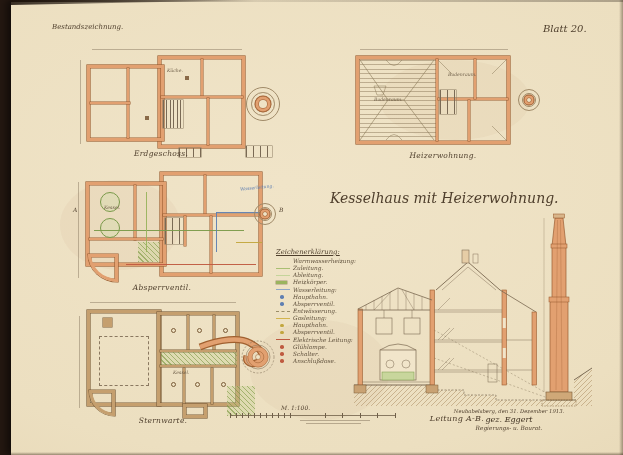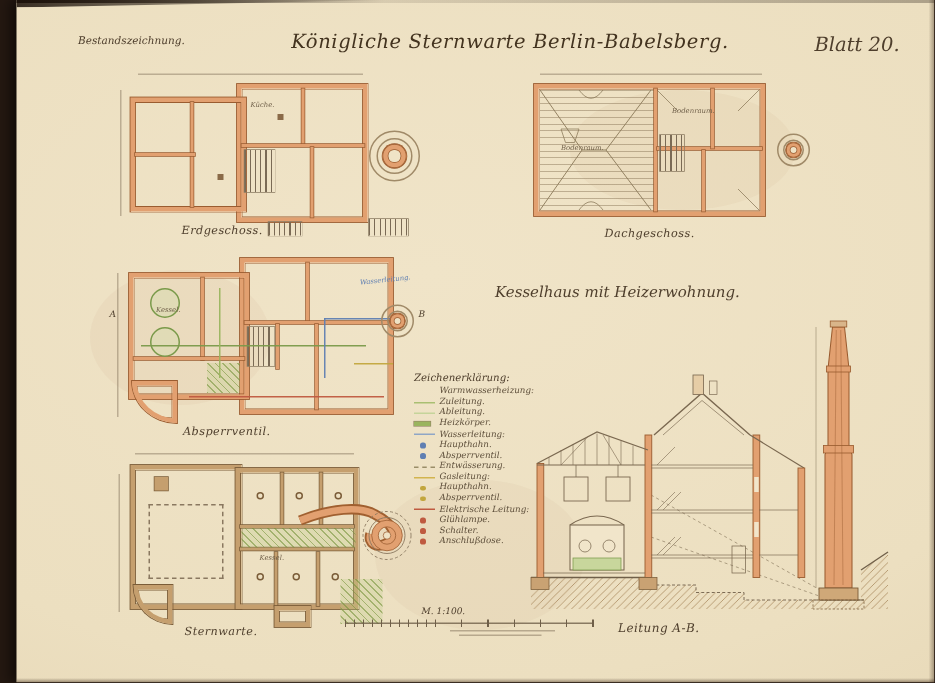--- a/index.html
+++ b/index.html
@@ -7,21 +7,21 @@
   #stage{position:relative;width:623px;height:455px;background:#241811;overflow:hidden}
   .sheet{position:absolute;left:11px;top:0;width:612px;height:455px;
     background:radial-gradient(130% 110% at 45% 40%,#f0e4c8 0%,#ecdfc0 55%,#e2d1ad 100%);
     box-shadow:-4px 0 8px rgba(0,0,0,.55)}
   .blot{position:absolute;border-radius:50%;pointer-events:none}
   .edge-top{position:absolute;left:11px;top:0;width:612px;height:2px;background:linear-gradient(to right,rgba(25,15,8,.9),rgba(25,15,8,.1) 40%,rgba(25,15,8,.3))}
   .sliver{position:absolute;left:11px;top:0;width:250px;height:5px;background:linear-gradient(to right,rgba(25,15,8,.85),transparent);clip-path:polygon(0 0,100% 0,55% 45%,0 100%)}
   .edge-right{position:absolute;right:0;top:0;width:4px;height:455px;background:linear-gradient(to left,rgba(50,32,18,.4),transparent)}
   .edge-bottom{position:absolute;left:11px;bottom:0;width:612px;height:3px;background:linear-gradient(to top,rgba(50,32,18,.45),transparent)}
   .scriptlbl{position:absolute;font-family:"DejaVu Serif",serif;font-style:italic;color:#4e3e2c;white-space:nowrap}
-  .caption{text-align:left;font-size:7.5px;letter-spacing:.3px}
+  .caption{text-align:center;font-size:7.5px;letter-spacing:.3px}
   .plan{position:absolute}
   .wall{position:absolute;border:3px solid #e2a070;box-shadow:0 0 0 .6px #9a5c30,inset 0 0 0 .6px #9a5c30}
   .pwall{position:absolute;background:#e2a070;box-shadow:0 0 0 .5px #9a5c30}
   .fwall{position:absolute;border:3.5px solid #c59f6e;box-shadow:0 0 0 .6px #7a5c38,inset 0 0 0 .6px #7a5c38}
   .fpart{position:absolute;background:#c59f6e;box-shadow:0 0 0 .5px #7a5c38}
   .stair{position:absolute;background:repeating-linear-gradient(90deg,#7a6a55 0 .7px,transparent .7px 3.5px);box-shadow:0 0 0 .5px #8a7a60}
   .boards{position:absolute;background:repeating-linear-gradient(180deg,rgba(140,120,90,.5) 0 .6px,transparent .6px 4.5px)}
   .ghatch{position:absolute;background:rgba(190,205,140,.3);background-image:repeating-linear-gradient(45deg,rgba(115,145,55,.55) 0 .8px,transparent .8px 3.5px)}
   .dashrect{position:absolute;border:.7px dashed #8a7860}
   .boiler{position:absolute;width:20px;height:20px;border-radius:50%;border:1.2px solid #7a9a4a;background:rgba(205,220,170,.35)}
@@ -48,22 +48,21 @@
 </head>
 <body>
 
 <div id="stage">
   <div class="sheet"></div>
   <div class="blot" style="left:60px;top:180px;width:120px;height:90px;background:rgba(195,145,110,.08)"></div>
   <div class="blot" style="left:380px;top:60px;width:150px;height:80px;background:rgba(180,140,100,.07)"></div>
   <div class="blot" style="left:250px;top:320px;width:140px;height:100px;background:rgba(170,130,95,.06)"></div>
 
   <div class="scriptlbl" style="left:52px;top:23px;font-size:7px">Bestandszeichnung.</div>
-  <div class="scriptlbl" style="left:180px;top:21px;width:320px;text-align:center;font-size:13px;letter-spacing:.4px;color:#43331f">Königliche Sternwarte Berlin-Babelsberg.</div>
-  <div class="scriptlbl" style="left:543px;top:23px;font-size:13px">Blatt 20.</div>
+  <div class="scriptlbl" style="left:543px;top:23px;font-size:10px">Blatt 20.</div>
 
   <div class="dim" style="left:92px;top:49px;width:150px;height:1px"></div>
   <div class="dim" style="left:80px;top:60px;width:1px;height:84px"></div>
   <div class="dim" style="left:360px;top:49px;width:148px;height:1px"></div>
   <div class="dim" style="left:78px;top:182px;width:1px;height:96px"></div>
   <div class="dim" style="left:90px;top:302px;width:146px;height:1px"></div>
   <div class="dim" style="left:79px;top:316px;width:1px;height:92px"></div>
 
   <div class="plan" style="left:87px;top:56px;width:158px;height:92px">
     <div class="wall" style="left:71px;top:0;width:87px;height:92px"></div>
@@ -106,23 +105,23 @@
     <div class="scriptlbl roomlbl" style="left:18px;top:41px">Bodenraum.</div>
     <div class="scriptlbl roomlbl" style="left:92px;top:16px">Bodenraum.</div>
   </div>
   <div class="circx" style="left:518px;top:89px;width:22px;height:22px">
       <div class="c2">
         <div class="c3">
           <div class="c4"></div>
         </div>
       </div>
     </div>
-  <div class="scriptlbl caption" style="left:403px;top:151px;width:80px">Dachgeschoss.</div>
-
-  <div class="scriptlbl" style="left:330px;top:190px;width:156px;text-align:right;font-size:10px">Kesselhaus mit Heizerwohnung.</div>
+  <div class="scriptlbl caption" style="left:403px;top:151px;width:80px">Heizerwohnung.</div>
+
+  <div class="scriptlbl" style="left:330px;top:190px;width:156px;text-align:right;font-size:14px">Kesselhaus mit Heizerwohnung.</div>
 
   <div class="plan" style="left:86px;top:172px;width:176px;height:110px">
     <div class="wall" style="left:74px;top:0;width:102px;height:104px"></div>
     <div class="wall" style="left:0;top:10px;width:80px;height:84px"></div>
     <div class="wall" style="left:2px;top:82px;width:30px;height:28px;border-radius:0 0 0 100%"></div>
     <div class="pwall" style="left:48px;top:13px;width:2px;height:55px"></div>
     <div class="pwall" style="left:3px;top:66px;width:74px;height:2px"></div>
     <div class="pwall" style="left:118px;top:3px;width:2px;height:40px"></div>
     <div class="pwall" style="left:77px;top:42px;width:96px;height:2px"></div>
     <div class="pwall" style="left:124px;top:44px;width:2px;height:57px"></div>
@@ -180,21 +179,21 @@
     <circle cx="58" cy="28" r="16" fill="none" stroke="#8a7860" stroke-width="0.6" stroke-dasharray="2,1.5"></circle>
     <circle cx="58" cy="28" r="12" fill="none" stroke="#8a7860" stroke-width="0.6"></circle>
     <circle cx="58" cy="28" r="8" fill="none" stroke="#e2a070" stroke-width="4.5"></circle>
     <circle cx="58" cy="28" r="10.2" fill="none" stroke="#9a5c30" stroke-width="0.5"></circle>
     <circle cx="58" cy="28" r="5.8" fill="none" stroke="#9a5c30" stroke-width="0.5"></circle>
     <circle cx="58" cy="28" r="2.5" fill="#efe3c6" stroke="#9a5c30" stroke-width="0.5"></circle>
   </svg>
   <div class="scriptlbl caption" style="left:123px;top:416px;width:80px">Sternwarte.</div>
 
   <div style="position:absolute;left:276px;top:248px;width:96px">
-    <div class="scriptlbl" style="position:static;font-size:6.8px;margin-bottom:1.5px;">Zeichenerklärung:</div>
+    <div class="scriptlbl" style="position:static;font-size:6.8px;margin-bottom:1.5px;text-decoration:underline">Zeichenerklärung:</div>
     <div>
         <div class="lg-row">
           <span class="sw">
             <i class="m-none"></i>
           </span>
           <span class="lg-label">Warmwasserheizung:</span>
         </div>
         <div class="lg-row">
           <span class="sw" style="color: rgb(169, 191, 114);">
             <i class="m-line"></i>
@@ -342,18 +341,23 @@
 
   <div class="scriptlbl" style="left:281px;top:404px;font-size:6px">M. 1:100.</div>
   <div style="position:absolute;left:230px;top:413px;width:166px;height:5px">
     <div style="position:absolute;left:0;top:2px;width:100%;height:1px;background:#6f5f49;opacity:.8"></div>
     <div style="position:absolute;left:0;top:0;width:60px;height:5px;background:repeating-linear-gradient(90deg,#6f5f49 0 .8px,transparent .8px 6px)"></div>
     <div style="position:absolute;left:60px;top:0;width:106px;height:5px;background:repeating-linear-gradient(90deg,#6f5f49 0 .8px,transparent .8px 17.5px)"></div>
   </div>
   <div class="printline" style="left:300px;top:420px;width:70px;height:1px"></div>
   <div class="printline" style="left:306px;top:423px;width:55px;height:1px"></div>
 
+  <div style="position:absolute;left:448px;top:408px;width:122px;text-align:center">
+    <div class="scriptlbl" style="position:static;font-size:5.3px">Neubabelsberg, den 31. Dezember 1913.</div>
+    <div class="scriptlbl" style="position:static;font-size:8px;margin-top:1px;color:#3e3020">gez. Eggert</div>
+    <div class="scriptlbl" style="position:static;font-size:5.8px;margin-top:1px">Regierungs- u. Baurat.</div>
+  </div>
 
   <div class="sliver"></div>
   <div class="edge-top"></div>
   <div class="edge-right"></div>
   <div class="edge-bottom"></div>
 </div>
 
 </body></html>

